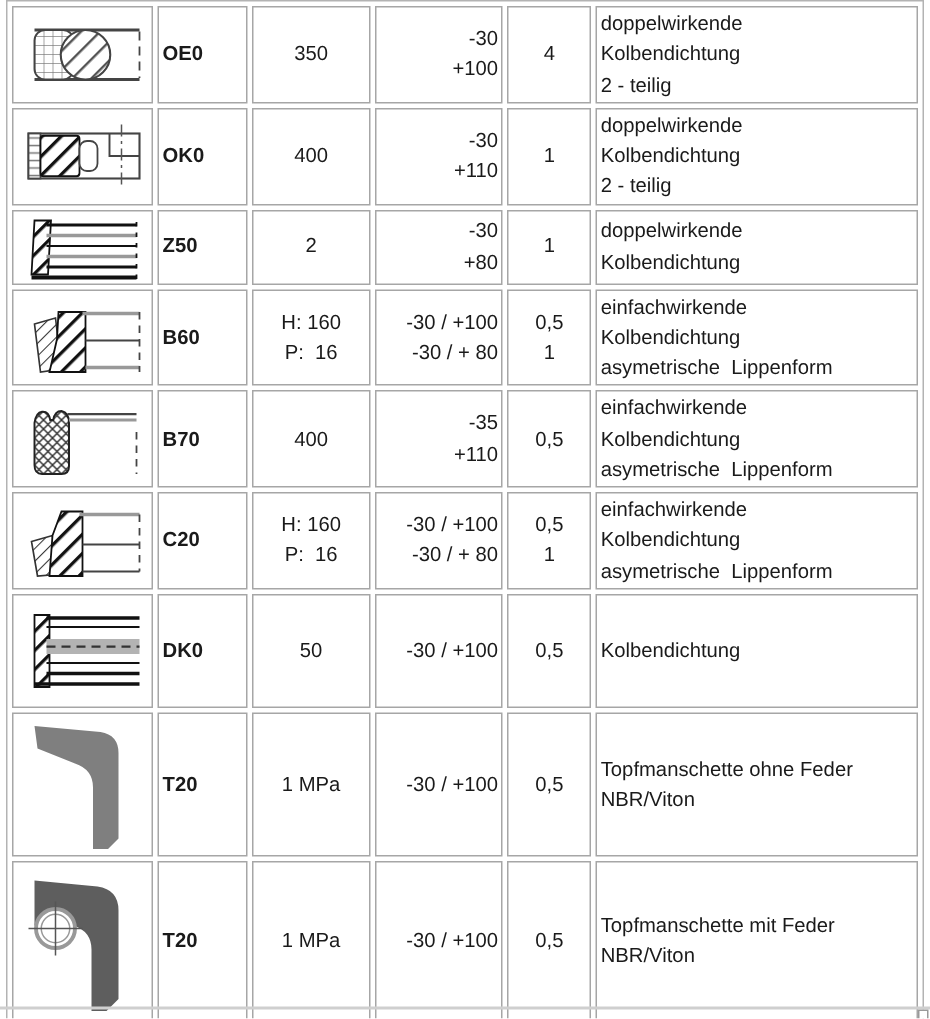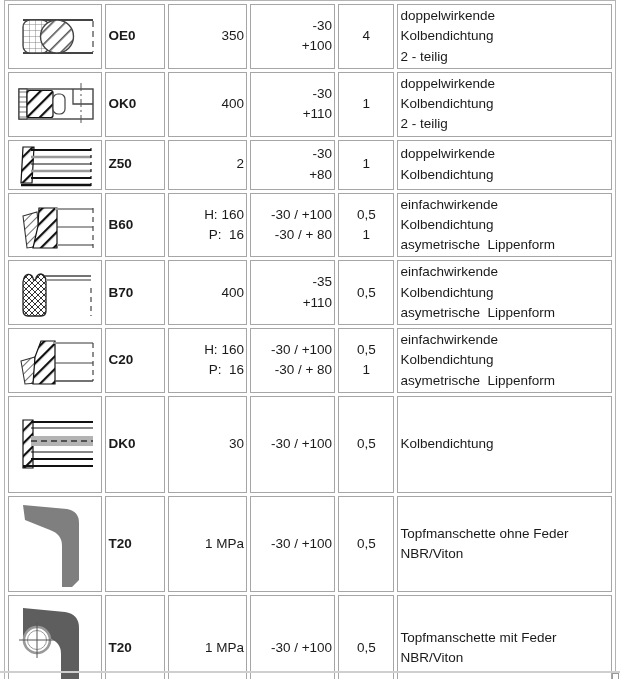--- a/index.html
+++ b/index.html
@@ -13,31 +13,31 @@
   }
   table.seal-table td{
     border:1px solid #a6a6a6;background:#fff;
     vertical-align:middle;padding:1px 2px;
     font-size:13.5px;line-height:1.5;
     overflow:hidden;
   }
   .c-img{text-align:center;}
   .c-img .fig{display:flex;align-items:center;justify-content:center;}
   .c-code{font-weight:bold;}
-  .c-val{text-align:right;white-space:pre-line;}
+  .c-val{text-align:center;white-space:pre-line;}
   .c-temp{text-align:right;padding-right:7px;white-space:pre-line;}
   .c-count{text-align:center;white-space:pre-line;}
   .c-desc{text-align:left;white-space:pre-line;line-height:1.55;}
   .seal-table tr:nth-child(1){height:57px}
   .seal-table tr:nth-child(2){height:60px}
   .seal-table tr:nth-child(3){height:50px}
   .seal-table tr:nth-child(4){height:58px}
   .seal-table tr:nth-child(5){height:61px}
   .seal-table tr:nth-child(6){height:59px}
-  .seal-table tr:nth-child(7){height:97px}
+  .seal-table tr:nth-child(7){height:76px}
   .seal-table tr:nth-child(8){height:96px}
   .seal-table tr:nth-child(9){height:107px}
   .bottom-rule{position:absolute;left:0;right:0;top:671px;border-top:2px solid #cfcfcf;}
   .corner-mark{position:absolute;right:1px;top:673px;width:5px;height:6px;border:1px solid #9a9a9a;background:#fff;}
   .defs-holder{position:absolute;width:0;height:0;overflow:hidden;}
 </style>
 </head>
 <body>
 
 <div class="page">
@@ -240,21 +240,21 @@
                 <line x1="20" y1="25" x2="82" y2="25" stroke="#333" stroke-width="1.5" stroke-dasharray="6 4"></line>
                 <line x1="20" y1="36" x2="82" y2="36" stroke="#111" stroke-width="1.2"></line>
                 <line x1="20" y1="43" x2="82" y2="43" stroke="#111" stroke-width="2.2"></line>
                 <line x1="12" y1="50" x2="82" y2="50" stroke="#111" stroke-width="2.2"></line>
               </svg>
             </div>
           </td>
           <td class="c-code">
             <div>DK0</div>
           </td>
-          <td class="c-val"><div>30</div></td>
+          <td class="c-val"><div>50</div></td>
           <td class="c-temp"><div>-30 / +100</div></td>
           <td class="c-count"><div>0,5</div></td>
           <td class="c-desc"><div>Kolbendichtung</div></td>
         </tr>
         <tr>
           <td class="c-img">
             <div class="fig">
               <svg width="88" height="90" viewBox="0 0 88 90">
                 <path d="M12 6 L56 10 Q68 12 68 24 L68 81 L61 88 L51 88 L51 47 Q51 35 39 31 L14 21 Z" fill="#7f7f7f"></path>
               </svg>

